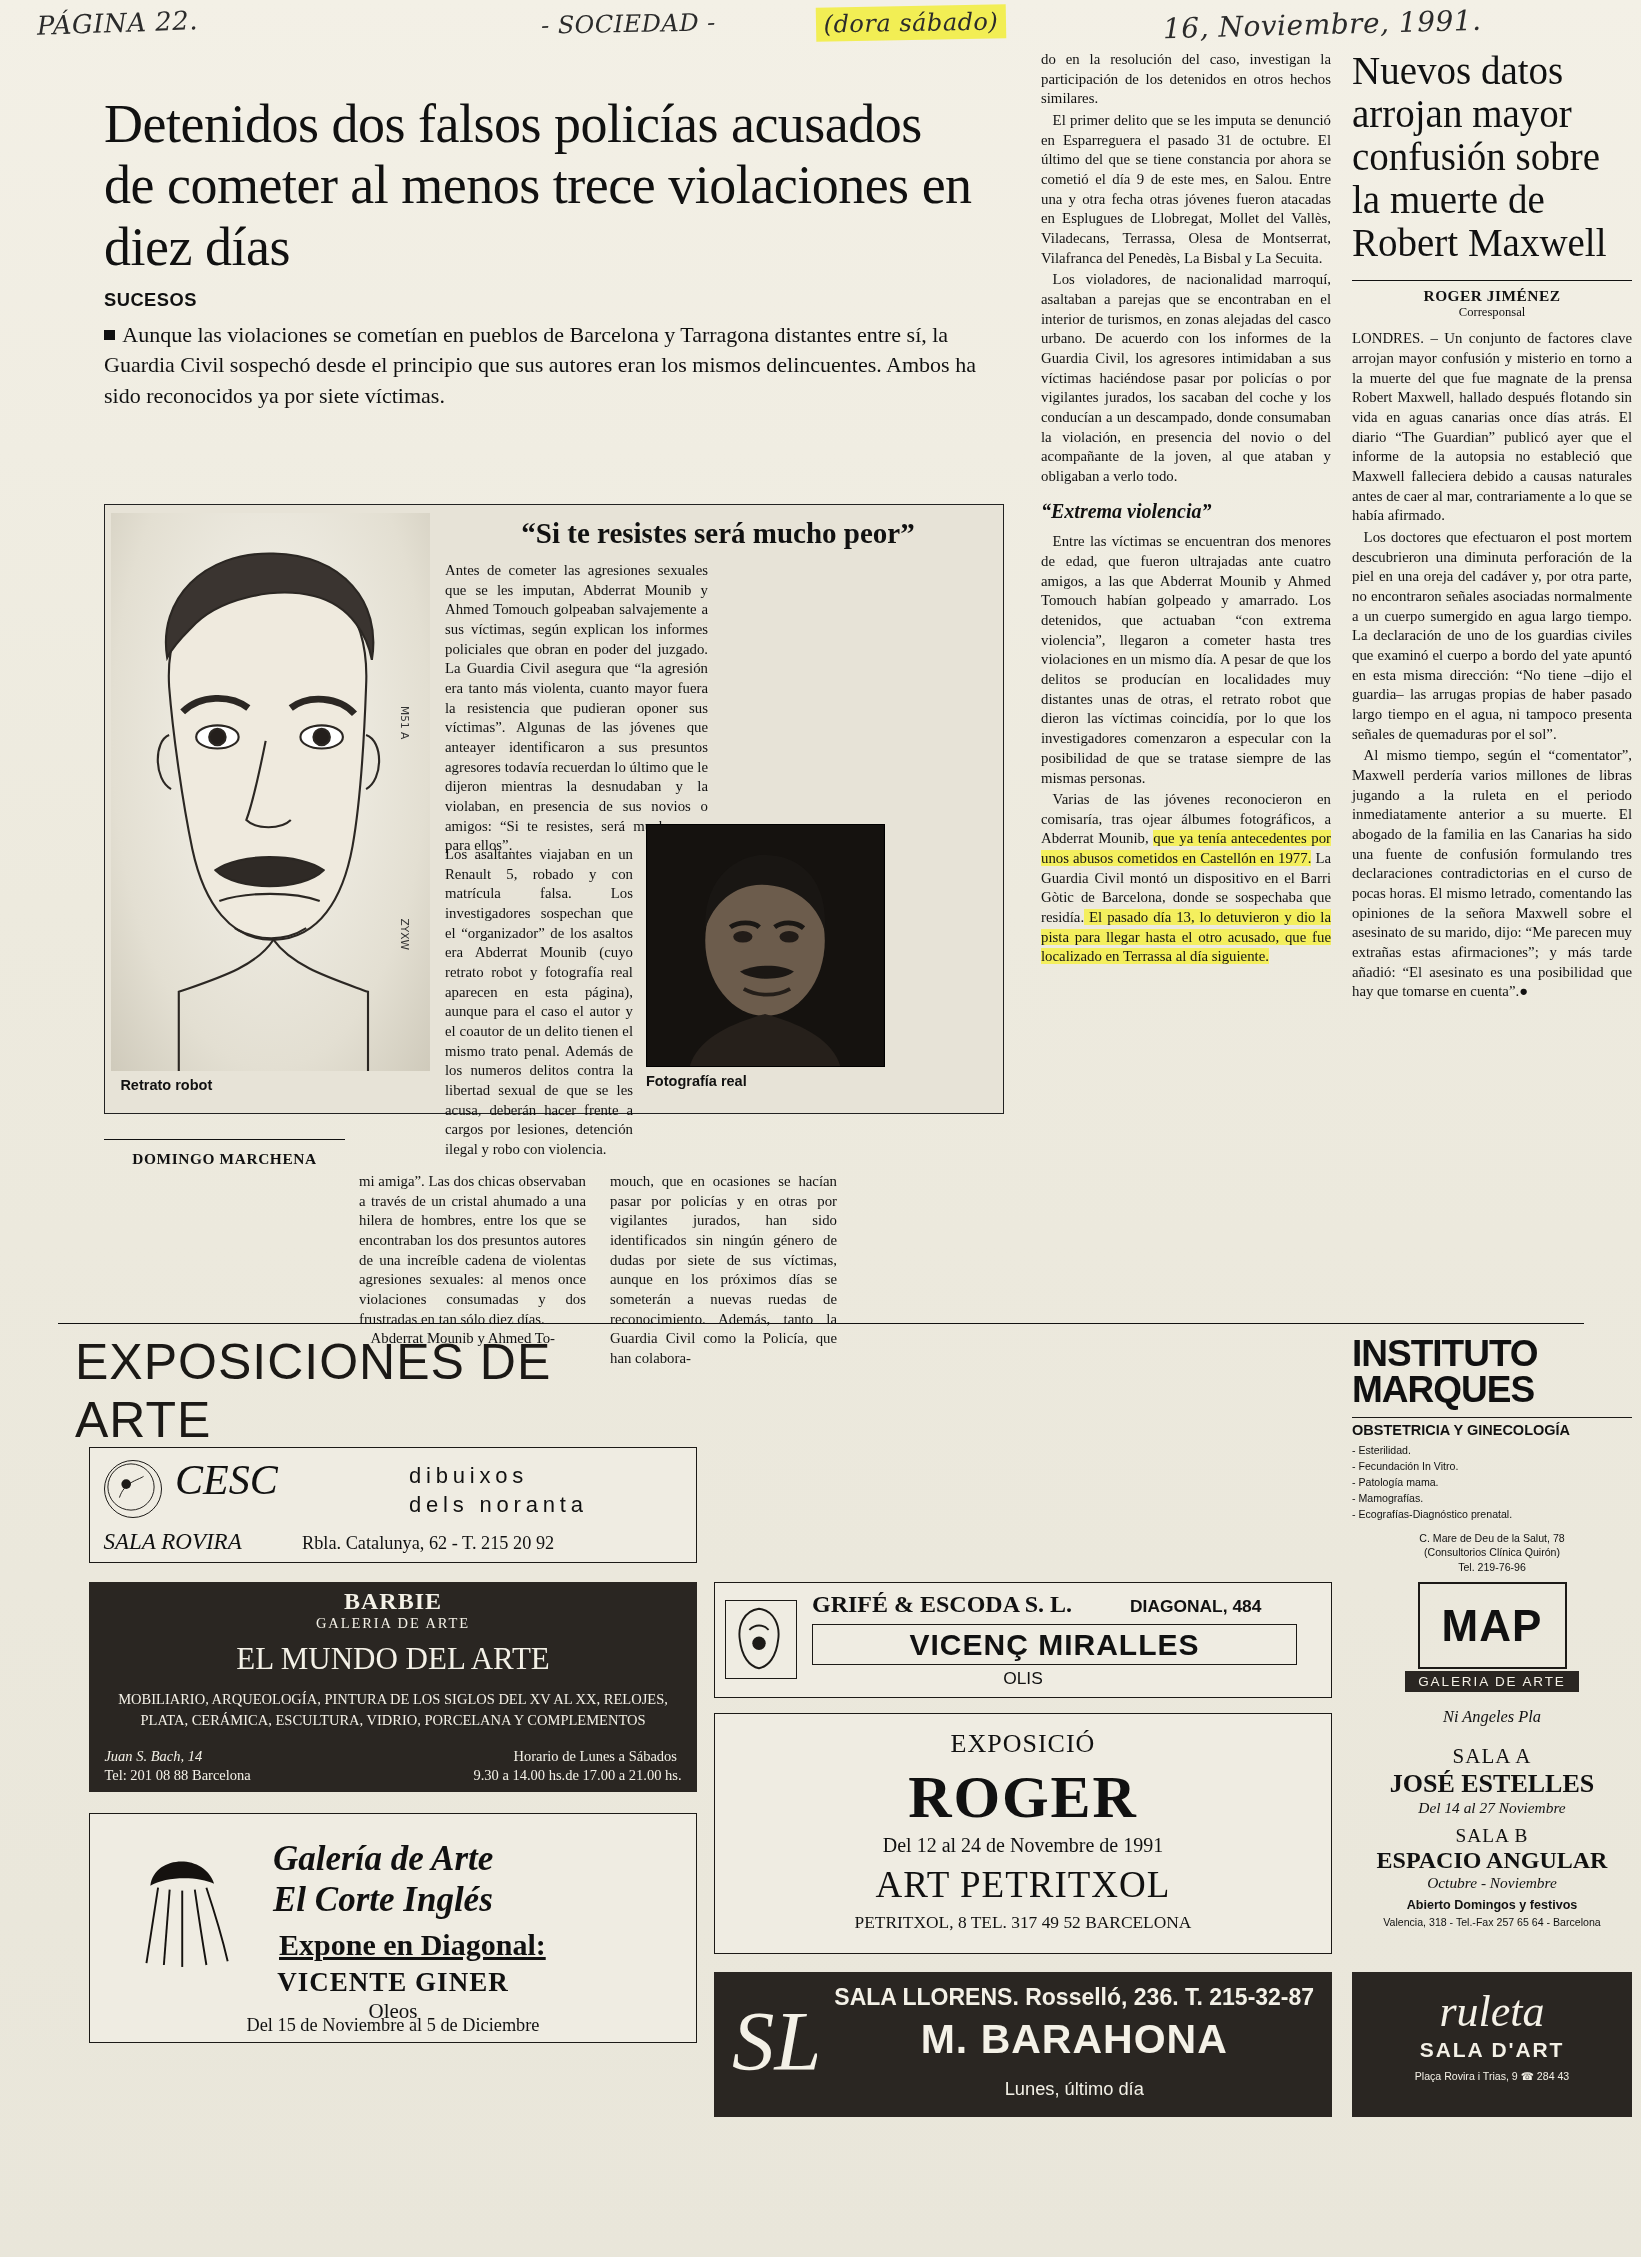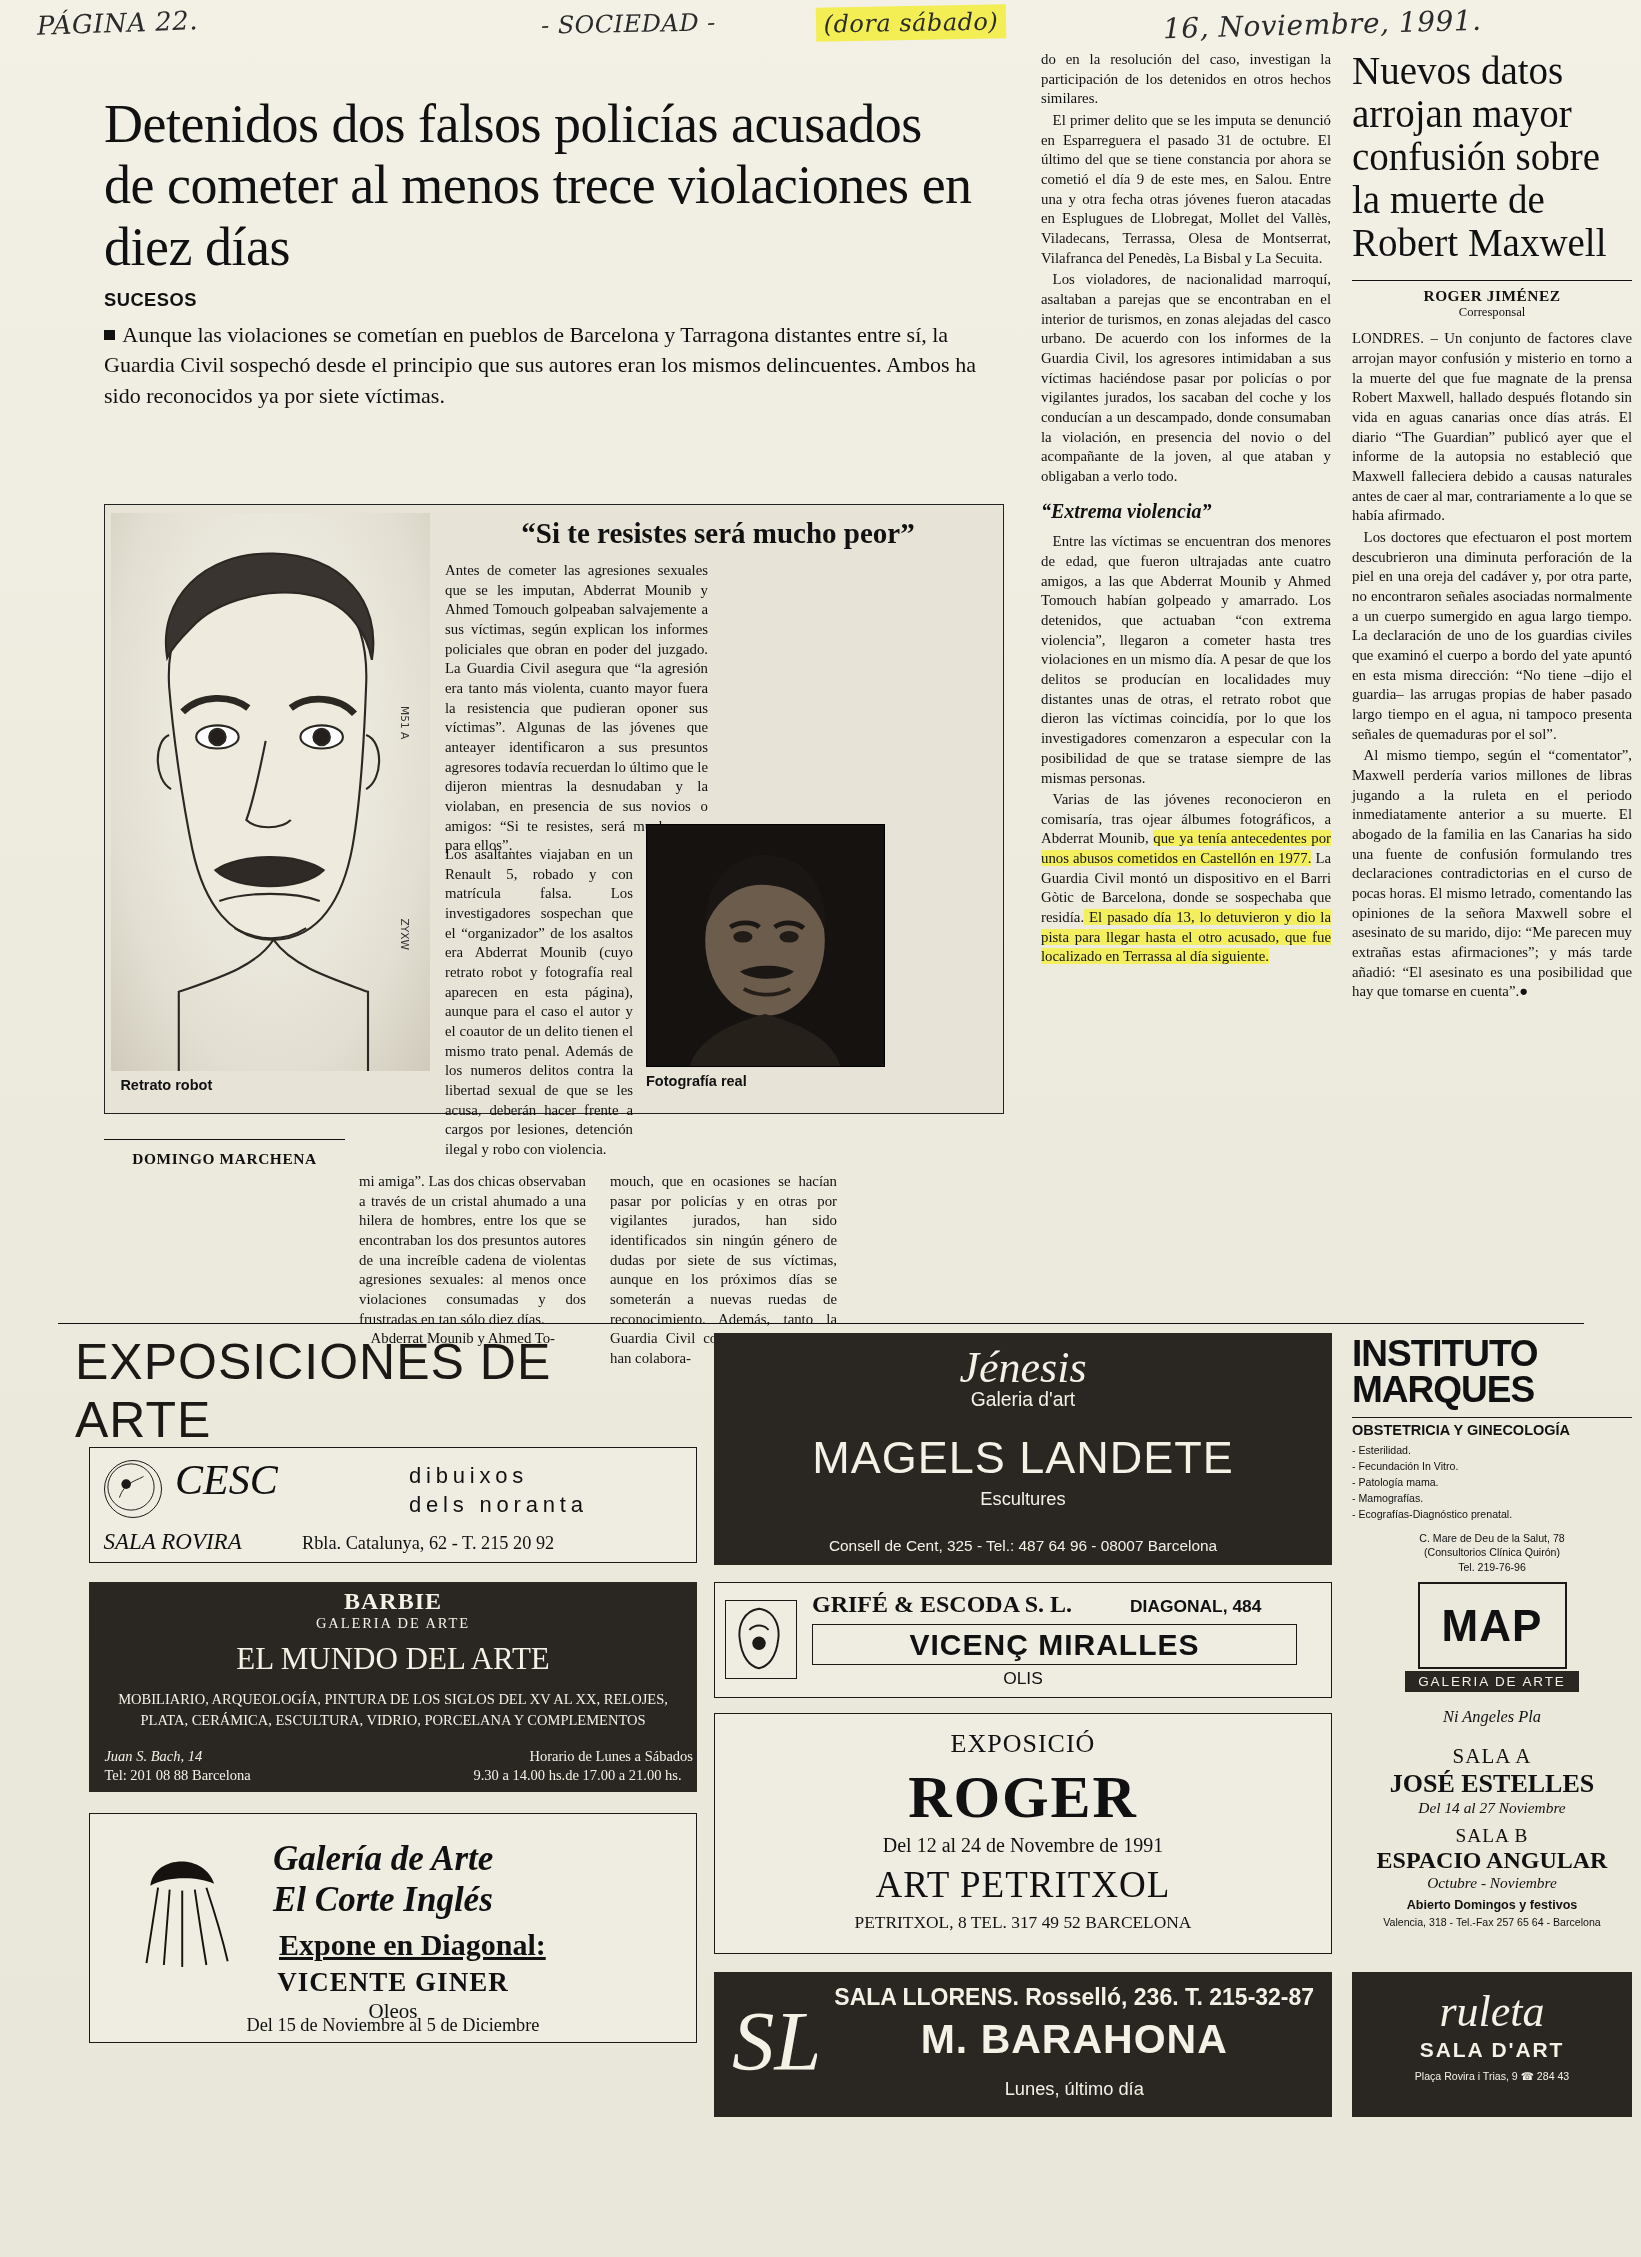--- a/index.html
+++ b/index.html
@@ -292,21 +292,21 @@
       <div class="serif" style="position:absolute;left:212px;top:85px;font-size:18.3px;">Rbla. Catalunya, 62 - T. 215 20 92</div>
     </div>
 
     <div class="ad ad-barbie blk ctr">
       <div style="margin-top:5.8px;font-size:24px;font-weight:bold;letter-spacing:1px;" class="serif">BARBIE</div>
       <div style="font-size:14.5px;letter-spacing:1.9px;" class="serif">GALERIA DE ARTE</div>
       <div style="margin-top:9.7px;font-size:31px;" class="serif">EL MUNDO DEL ARTE</div>
       <div style="margin:11.6px 27px 0;font-size:14.5px;line-height:1.45;" class="serif">MOBILIARIO, ARQUEOLOGÍA, PINTURA DE LOS SIGLOS DEL XV AL XX, RELOJES, PLATA, CERÁMICA, ESCULTURA, VIDRIO, PORCELANA Y COMPLEMENTOS</div>
       <div style="position:absolute;left:15.4px;bottom:27px;font-size:14.5px;font-style:italic;" class="serif">Juan S. Bach, 14</div>
       <div style="position:absolute;left:15.4px;bottom:7.7px;font-size:14.5px;" class="serif">Tel: 201 08 88  Barcelona</div>
-      <div style="position:absolute;right:4px;bottom:27px;font-size:14.5px;" class="serif">Horario de Lunes a Sábados</div>
+      <div style="position:absolute;right:20px;bottom:27px;font-size:14.5px;" class="serif">Horario de Lunes a Sábados</div>
       <div style="position:absolute;right:15.4px;bottom:7.7px;font-size:14.5px;" class="serif">9.30 a 14.00 hs.de 17.00 a 21.00 hs.</div>
     </div>
 
     <div class="ad ad-corte bord ctr">
       <div style="position:absolute;left:41px;top:31px;">
         <svg width="116" height="126" viewBox="0 0 120 130">
           <path d="M20 42 C24 10, 76 8, 86 40 C70 32, 36 32, 20 42Z" fill="#15120f"></path>
           <g stroke="#15120f" stroke-width="2" fill="none">
             <path d="M28 44 C24 70, 20 96, 16 122"></path>
             <path d="M40 46 C38 74, 36 100, 34 124"></path>
@@ -317,27 +317,20 @@
         </svg>
       </div>
       <div class="serif" style="position:absolute;left:183px;top:25px;font-size:35px;font-style:italic;font-weight:bold;">Galería de Arte</div>
       <div class="serif" style="position:absolute;left:183px;top:66px;font-size:35px;font-style:italic;font-weight:bold;">El Corte Inglés</div>
       <div class="serif" style="position:absolute;left:189px;top:114px;font-size:30px;font-weight:bold;text-decoration:underline;">Expone en Diagonal:</div>
       <div class="serif" style="position:absolute;left:0;right:0;top:153px;font-size:27px;font-weight:bold;letter-spacing:1px;">VICENTE GINER</div>
       <div class="serif" style="position:absolute;left:0;right:0;top:185px;font-size:21px;">Oleos</div>
       <div class="serif" style="position:absolute;left:0;right:0;bottom:5.8px;font-size:18.3px;">Del 15 de Noviembre al 5 de Diciembre</div>
     </div>
 
-    <div class="ad ad-genesis blk ctr">
-      <div class="serif" style="margin-top:9.7px;font-size:44px;font-style:italic;">Jénesis</div>
-      <div class="sans" style="font-size:19.3px;margin-top:-3.9px;">Galeria d'art</div>
-      <div class="sans" style="margin-top:21px;font-size:45px;letter-spacing:1px;">MAGELS LANDETE</div>
-      <div class="sans" style="font-size:18.3px;margin-top:3.9px;">Escultures</div>
-      <div class="sans" style="position:absolute;left:0;right:0;bottom:9.7px;font-size:15.4px;">Consell de Cent, 325 - Tel.: 487 64 96 - 08007 Barcelona</div>
-    </div>
 
     <div class="ad ad-grife bord">
       <div style="position:absolute;left:9.7px;top:17.4px;width:70px;height:77px;border:1.9px solid #1c1a17;">
         <svg width="66" height="73" viewBox="0 0 68 76">
           <path d="M34 8 C50 10,56 26,54 40 C52 58,44 68,34 70 C24 68,16 58,14 40 C12 26,18 10,34 8Z" fill="none" stroke="#1c1a17" stroke-width="2"></path>
           <path d="M24 30 C30 24,38 24,44 30" stroke="#1c1a17" stroke-width="2" fill="none"></path>
           <circle cx="34" cy="44" r="7" fill="#1c1a17"></circle>
         </svg>
       </div>
       <div class="serif" style="position:absolute;left:97px;top:7.7px;font-size:24px;font-weight:bold;">GRIFÉ &amp; ESCODA S. L.</div>

